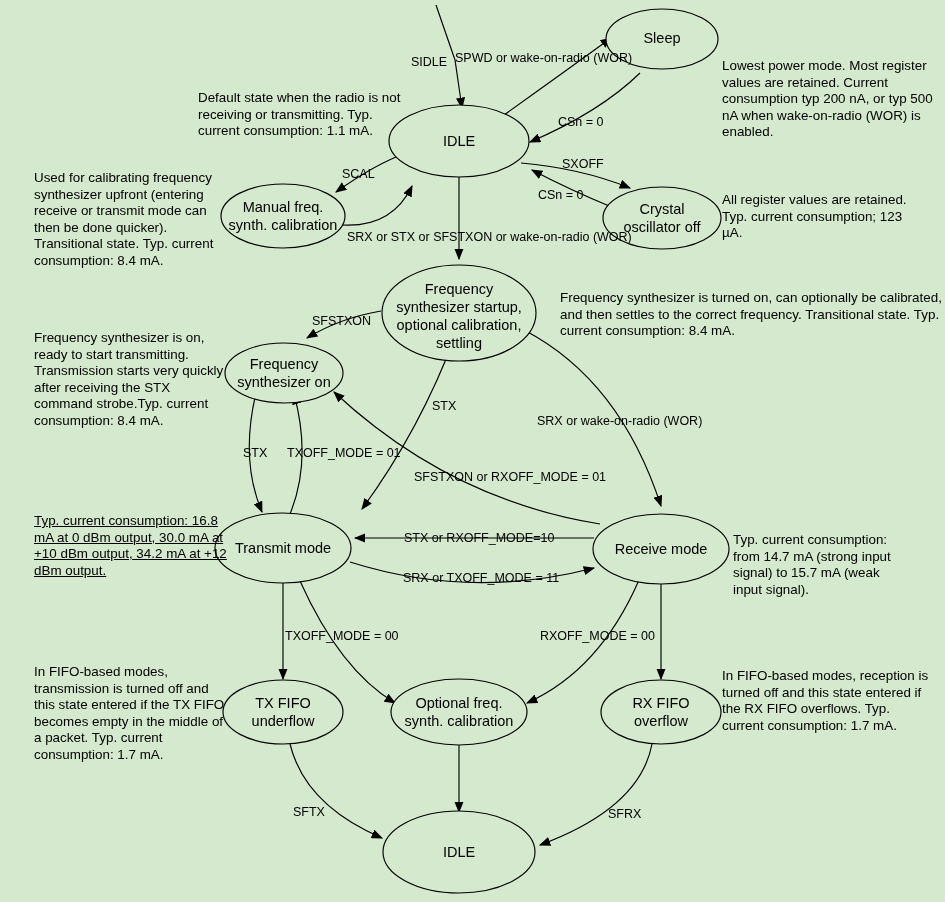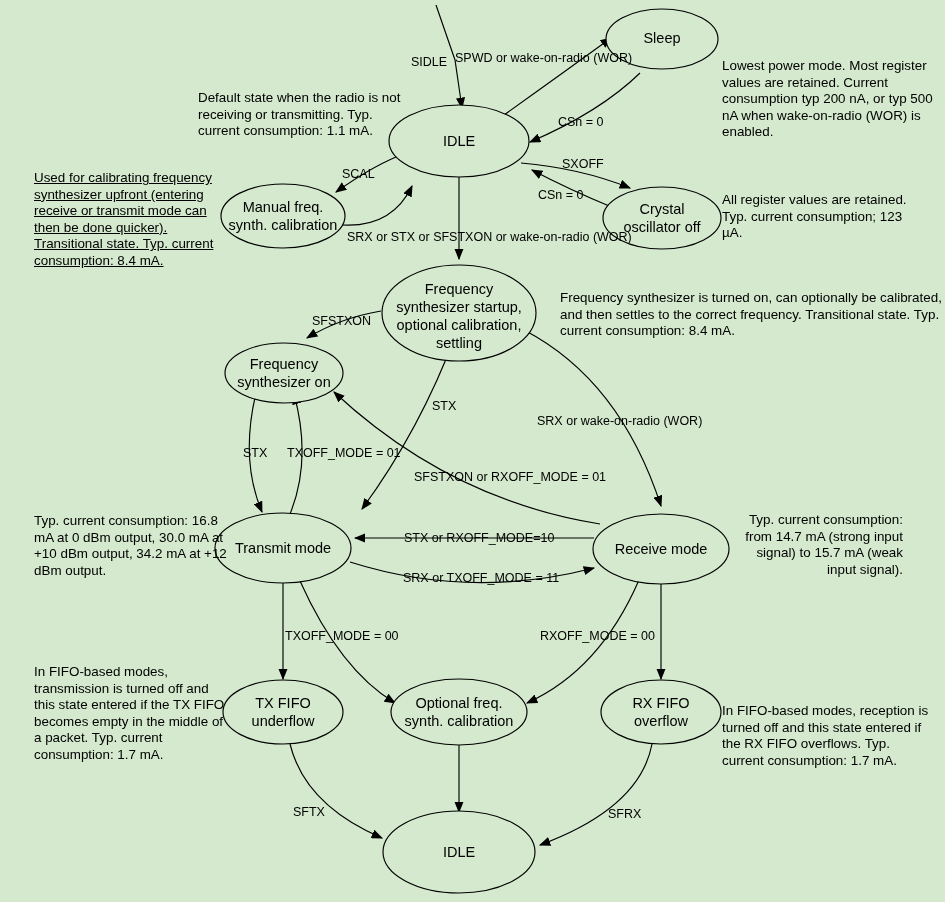--- a/index.html
+++ b/index.html
@@ -176,29 +176,30 @@
     <text class="edge-label" x="285" y="640">TXOFF_MODE = 00</text>
     <text class="edge-label" x="540" y="640">RXOFF_MODE = 00</text>
     <text class="edge-label" x="293" y="816">SFTX</text>
     <text class="edge-label" x="608" y="818">SFRX</text>
   </svg>
 
   <div class="note" style="left:198px; top:90px; width:216px;">Default state when the radio is not receiving or transmitting. Typ. current consumption: 1.1 mA.</div>
 
   <div class="note" style="left:722px; top:30px; width:218px;margin-top:28px;">Lowest power mode. Most register values are retained. Current consumption typ 200 nA, or typ 500 nA when wake-on-radio (WOR) is enabled.</div>
 
-  <div class="note" style="left:34px; top:170px; width:200px;text-decoration:underline;">Used for calibrating frequency synthesizer upfront (entering receive or transmit mode can then be done quicker). Transitional state. Typ. current consumption: 8.4 mA.</div>
+  <div class="note" style="left:34px; top:170px; width:200px;">Used for calibrating frequency synthesizer upfront (entering receive or transmit mode can then be done quicker). Transitional state. Typ. current consumption: 8.4 mA.</div>
 
   <div class="note" style="left:722px; top:192px; width:190px;">All register values are retained. Typ. current consumption; 123 µA.</div>
 
   <div class="note" style="left:560px; top:290px; width:388px;">Frequency synthesizer is turned on, can optionally be calibrated, and then settles to the correct frequency. Transitional state. Typ. current consumption: 8.4 mA.</div>
 
-
-  <div class="note" style="left:34px; top:513px; width:200px;">Typ. current consumption: 16.8 mA at 0 dBm output, 30.0 mA at +10 dBm output, 34.2 mA at +12 dBm output.</div>
-
-  <div class="note" style="left:733px; top:512px; width:170px;text-align:right;">Typ. current consumption: from 14.7 mA (strong input signal) to 15.7 mA (weak input signal).</div>
+  <div class="note" style="left:34px; top:330px; width:198px;">Frequency synthesizer is on, ready to start transmitting. Transmission starts very quickly after receiving the STX command strobe.Typ. current consumption: 8.4 mA.</div>
+
+  <div class="note" style="left:34px; top:513px; width:200px;text-decoration:underline;">Typ. current consumption: 16.8 mA at 0 dBm output, 30.0 mA at +10 dBm output, 34.2 mA at +12 dBm output.</div>
+
+  <div class="note" style="left:733px; top:532px; width:170px;">Typ. current consumption: from 14.7 mA (strong input signal) to 15.7 mA (weak input signal).</div>
 
   <div class="note" style="left:34px; top:664px; width:196px;">In FIFO-based modes, transmission is turned off and this state entered if the TX FIFO becomes empty in the middle of a packet. Typ. current consumption: 1.7 mA.</div>
 
 
-  <div class="note" style="left:722px; top:668px; width:212px;margin-top:35px;">In FIFO-based modes, reception is turned off and this state entered if the RX FIFO overflows. Typ. current consumption: 1.7 mA.</div>
+  <div class="note" style="left:722px; top:668px; width:212px;">In FIFO-based modes, reception is turned off and this state entered if the RX FIFO overflows. Typ. current consumption: 1.7 mA.</div>
 
 </div>
 
 </body></html>

